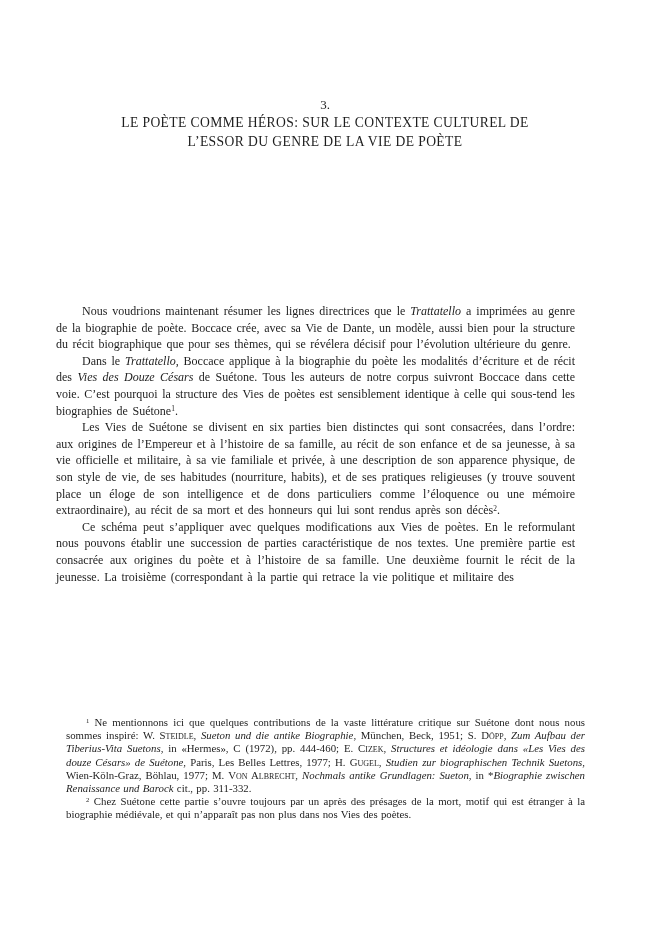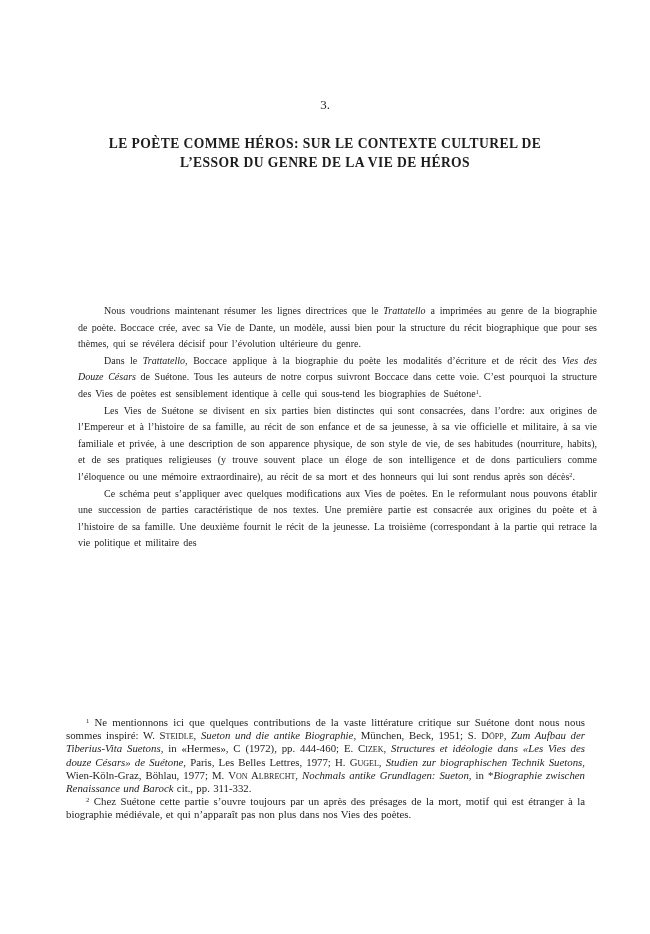--- a/index.html
+++ b/index.html
@@ -22,39 +22,39 @@
     position: absolute;
     top: 97px;
     left: 65px;
     width: 520px;
     text-align: center;
     font-size: 13px;
     line-height: 16px;
   }
   .chapter-title {
     position: absolute;
-    top: 134px;
+    top: 113px;
     left: 45px;
     width: 560px;
     margin: 0;
     text-align: center;
     font-size: 13.6px;
-    font-weight: 700;
+    font-weight: 400;
     letter-spacing: 0.4px;
     line-height: 19px;
   }
   .title-line {
     display: block;
   }
   .body-text {
     position: absolute;
     top: 303px;
-    left: 78px;
+    left: 56px;
     width: 519px;
-    font-size: 10px;
+    font-size: 12px;
     line-height: 16.6px;
     text-align: justify;
     word-spacing: 1.6px;
   }
   .para {
     margin: 0;
     text-indent: 26px;
   }
   .footnotes {
     position: absolute;
@@ -82,21 +82,21 @@
 </style>
 </head>
 <body>
 
 <div class="page">
 
   <div class="chapter-number">3.</div>
 
   <h1 class="chapter-title">
     <span class="title-line">LE POÈTE COMME HÉROS: SUR LE CONTEXTE CULTUREL DE</span>
-    <span class="title-line">L’ESSOR DU GENRE DE LA VIE DE HÉROS</span>
+    <span class="title-line">L’ESSOR DU GENRE DE LA VIE DE POÈTE</span>
   </h1>
 
   <div class="body-text">
     <p class="para"><span>Nous voudrions maintenant résumer les lignes directrices que le </span><span class="seg-i">Trattatello</span><span> a imprimées au genre de la biographie de poète. Boccace crée, avec sa Vie de Dante, un modèle, aussi bien pour la structure du récit biographique que pour ses thèmes, qui se révélera décisif pour l’évolution ultérieure du genre.</span></p>
     <p class="para"><span>Dans le </span><span class="seg-i">Trattatello</span><span>, Boccace applique à la biographie du poète les modalités d’écriture et de récit des </span><span class="seg-i">Vies des Douze Césars</span><span> de Suétone. Tous les auteurs de notre corpus suivront Boccace dans cette voie. C’est pourquoi la structure des Vies de poètes est sensiblement identique à celle qui sous-tend les biographies de Suétone</span><sup class="seg-sup">1</sup><span>.</span></p>
     <p class="para"><span>Les Vies de Suétone se divisent en six parties bien distinctes qui sont consacrées, dans l’ordre: aux origines de l’Empereur et à l’histoire de sa famille, au récit de son enfance et de sa jeunesse, à sa vie officielle et militaire, à sa vie familiale et privée, à une description de son apparence physique, de son style de vie, de ses habitudes (nourriture, habits), et de ses pratiques religieuses (y trouve souvent place un éloge de son intelligence et de dons particuliers comme l’éloquence ou une mémoire extraordinaire), au récit de sa mort et des honneurs qui lui sont rendus après son décès</span><sup class="seg-sup">2</sup><span>.</span></p>
     <p class="para"><span>Ce schéma peut s’appliquer avec quelques modifications aux Vies de poètes. En le reformulant nous pouvons établir une succession de parties caractéristique de nos textes. Une première partie est consacrée aux origines du poète et à l’histoire de sa famille. Une deuxième fournit le récit de la jeunesse. La troisième (correspondant à la partie qui retrace la vie politique et militaire des</span></p>
   </div>
 
   <div class="footnotes">

